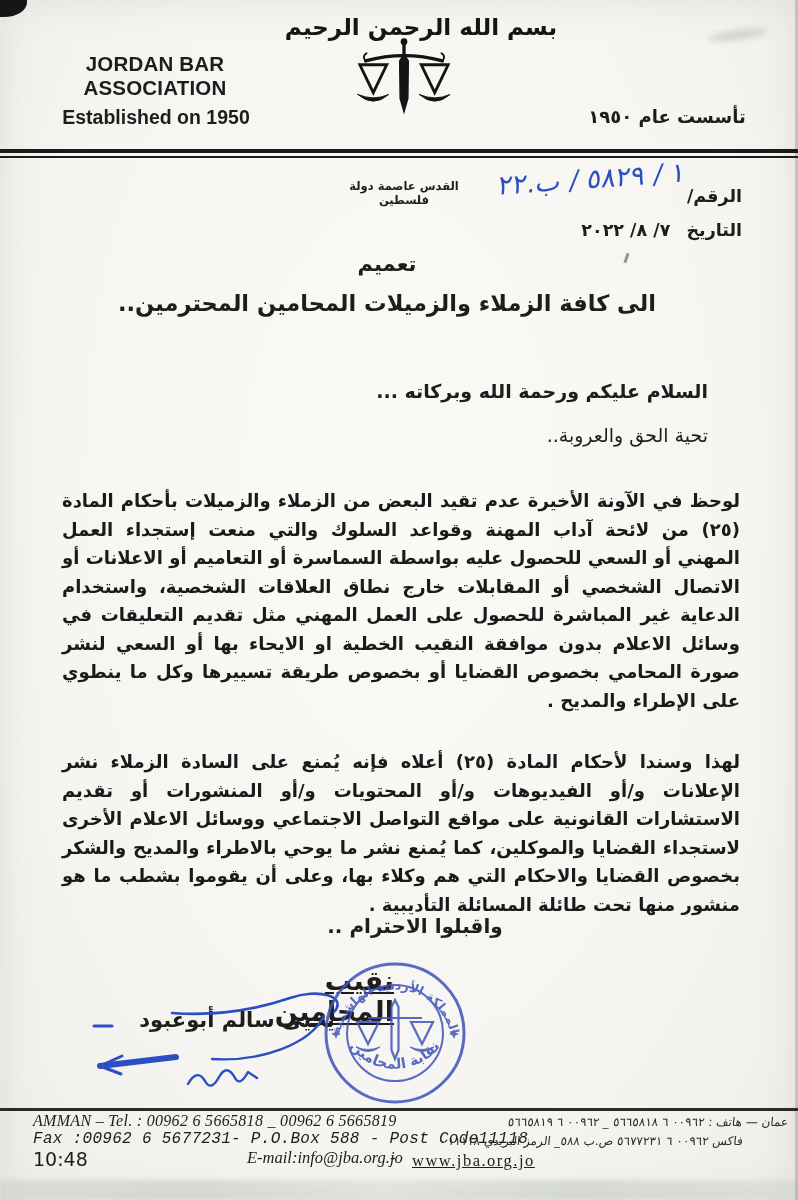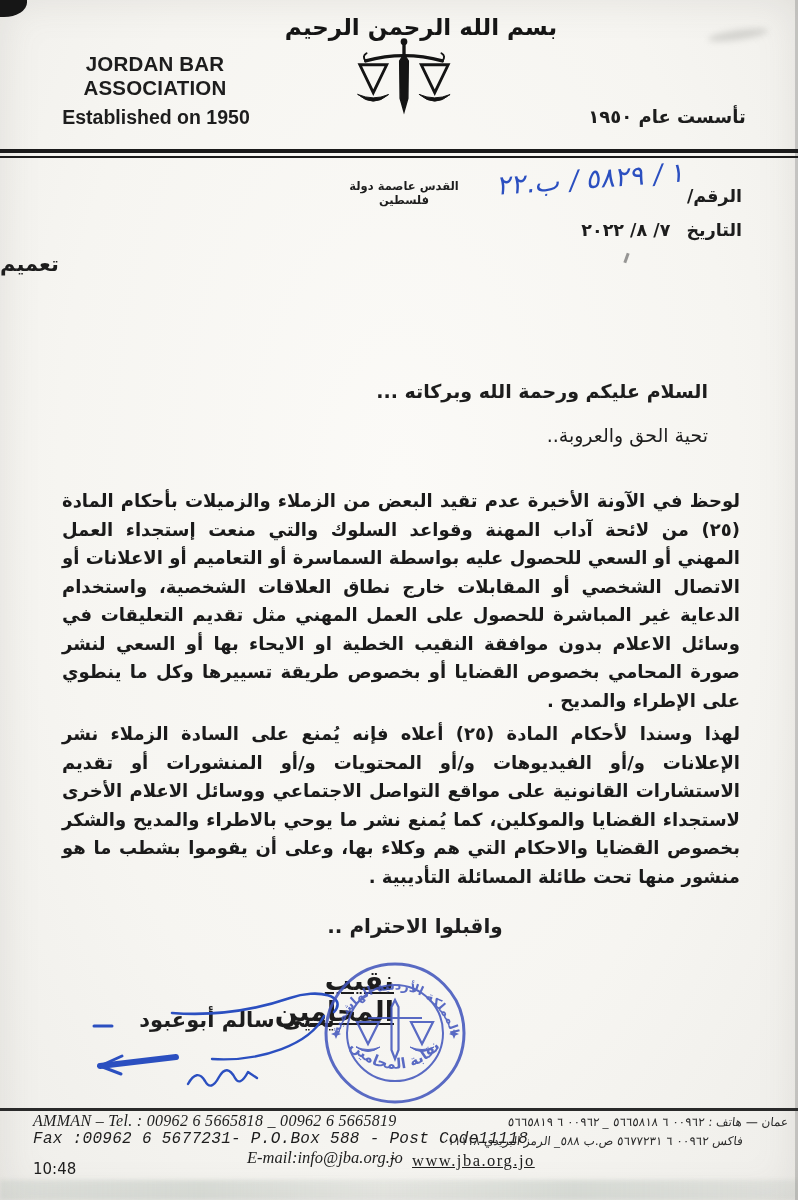--- a/index.html
+++ b/index.html
@@ -29,45 +29,45 @@
   .rule-double{top:149px; left:0; width:798px;}
   .rule-double .r1{height:4px; background:#1b1b1b;}
   .rule-double .r2{height:2px; background:#1b1b1b; margin-top:3px;}
   
   .ref-label{top:186px; right:56px; font-size:17.5px; font-weight:bold;}
   .ref-hand{top:163px; right:112px; color:#2b4fc0; font-size:27px;
     transform:rotate(-4deg) skewX(-10deg); letter-spacing:3px; white-space:nowrap;}
   .ref-date{top:220px; right:56px; font-size:17.5px; font-weight:bold; white-space:nowrap;margin-left:8px;}
   .ref-date .val{margin-right:10px;}
   
-  .subj-title{top:252px; left:0; right:24px; text-align:left; font-size:21px; font-weight:bold;}
+  .subj-title{top:252px; left:0; right:24px; text-align:center; font-size:21px; font-weight:bold;}
   .addressee{top:290px; left:0; right:24px; text-align:center; font-size:22.5px; font-weight:bold;}
   .greet1{top:380px; right:90px; font-size:19px; font-weight:bold;}
   .greet2{top:424px; right:90px; font-size:19px; font-weight:normal;}
   
   .para{left:62px; right:58px; font-size:18px; line-height:28.5px; font-weight:bold;
     text-align:justify; text-align-last:right; color:#1a1a1a;}
   .para1{top:487px;}
-  .para2{top:720px;}
+  .para2{top:748px;}
   .closing{top:914px; left:0; right:0; padding-left:32px; text-align:center;
     font-size:20px; font-weight:bold;}
   
   .sig-title{top:965px; left:212px; width:182px; text-align:right; font-size:27px; font-weight:bold;text-decoration:underline;}
   .sig-name{top:1008px; left:108px; width:258px; text-align:center; font-size:21px; font-weight:bold;}
   .sig-scribble{top:986px; left:72px; width:290px; height:118px;}
   .stamp{top:960px; left:316px; width:158px; height:148px; opacity:.88;}
   
   .f-rule{top:1108px; left:0; width:798px; height:2.5px; background:#2a2a2a;}
   .f-en1{top:1112px; left:33px; font-family:"Liberation Serif", serif; font-style:italic;
     font-size:16px; letter-spacing:.3px;}
   .f-en2{top:1130px; left:33px; font-family:Liberation Mono, monospace; font-style:italic;
     font-size:16px; letter-spacing:.3px;}
   .f-ar1{top:1115px; right:10px; font-size:12px; color:#2b2b2b; transform:skewX(-6deg); white-space:nowrap;}
   .f-ar2{top:1134px; right:55px; font-size:12px; color:#2b2b2b; transform:skewX(-6deg); white-space:nowrap;}
-  .f-time{top:1148px; left:33px; font-size:15px;margin-top:12px;}
+  .f-time{top:1148px; left:33px; font-size:19px;}
   .f-email{top:1148px; left:247px; font-family:"Liberation Serif", serif; font-size:16.5px;font-style:italic;}
   .f-dash{top:1148px; left:390px; font-family:"Liberation Serif", serif; font-size:16.5px;}
   .f-web{top:1151px; left:412px; font-family:"Liberation Serif", serif; font-size:16.5px;
     text-decoration:underline; letter-spacing:1.5px;}
   
   .corner-blob{top:0; left:0; width:27px; height:17px; background:#161616; border-radius:0 0 85% 0;}
   .mark-tr{top:30px; right:30px; width:60px; height:10px; background:#9a9a96; opacity:.35;
     border-radius:50%; filter:blur(3px); transform:rotate(-8deg);}
   .mark-tick{top:253px; right:170px; width:3px; height:10px; background:#555; opacity:.6; transform:rotate(20deg);}
   .edge-right{top:0; right:0; bottom:0; width:3px; background:rgba(110,110,108,.3);}
@@ -115,20 +115,21 @@
   </div>
 
   <div class="abs ref-label ar">الرقم/</div>
   <div class="abs ref-hand ar">١ / ٥٨٢٩ / ب.٢٢</div>
   <div class="abs ref-date ar">
     <span>التاريخ</span>
     <span class="val">٧/ ٨/ ٢٠٢٢</span>
   </div>
 
   <div class="abs subj-title ar">تعميم</div>
+  <div class="abs addressee ar">الى كافة الزملاء والزميلات المحامين المحترمين..</div>
   <div class="abs greet1 ar">السلام عليكم ورحمة الله وبركاته ...</div>
   <div class="abs greet2 ar">تحية الحق والعروبة..</div>
 
   <div class="abs para para1 ar">لوحظ في الآونة الأخيرة عدم تقيد البعض من الزملاء والزميلات بأحكام المادة (٢٥) من لائحة آداب المهنة وقواعد السلوك والتي منعت إستجداء العمل المهني أو السعي للحصول عليه بواسطة السماسرة أو التعاميم أو الاعلانات أو الاتصال الشخصي أو المقابلات خارج نطاق العلاقات الشخصية، واستخدام الدعاية غير المباشرة للحصول على العمل المهني مثل تقديم التعليقات في وسائل الاعلام بدون موافقة النقيب الخطية او الايحاء بها أو السعي لنشر صورة المحامي بخصوص القضايا أو بخصوص طريقة تسييرها وكل ما ينطوي على الإطراء والمديح .</div>
   <div class="abs para para2 ar">لهذا وسندا لأحكام المادة (٢٥) أعلاه فإنه يُمنع على السادة الزملاء نشر الإعلانات و/أو الفيديوهات و/أو المحتويات و/أو المنشورات أو تقديم الاستشارات القانونية على مواقع التواصل الاجتماعي ووسائل الاعلام الأخرى لاستجداء القضايا والموكلين، كما يُمنع نشر ما يوحي بالاطراء والمديح والشكر بخصوص القضايا والاحكام التي هم وكلاء بها، وعلى أن يقوموا بشطب ما هو منشور منها تحت طائلة المسائلة التأديبية .</div>
   <div class="abs closing ar">واقبلوا الاحترام ..</div>
 
   <div class="abs sig-title ar">نقيب المحامين</div>
   <div class="abs sig-name ar">يحيى سالم أبوعبود</div>
 

